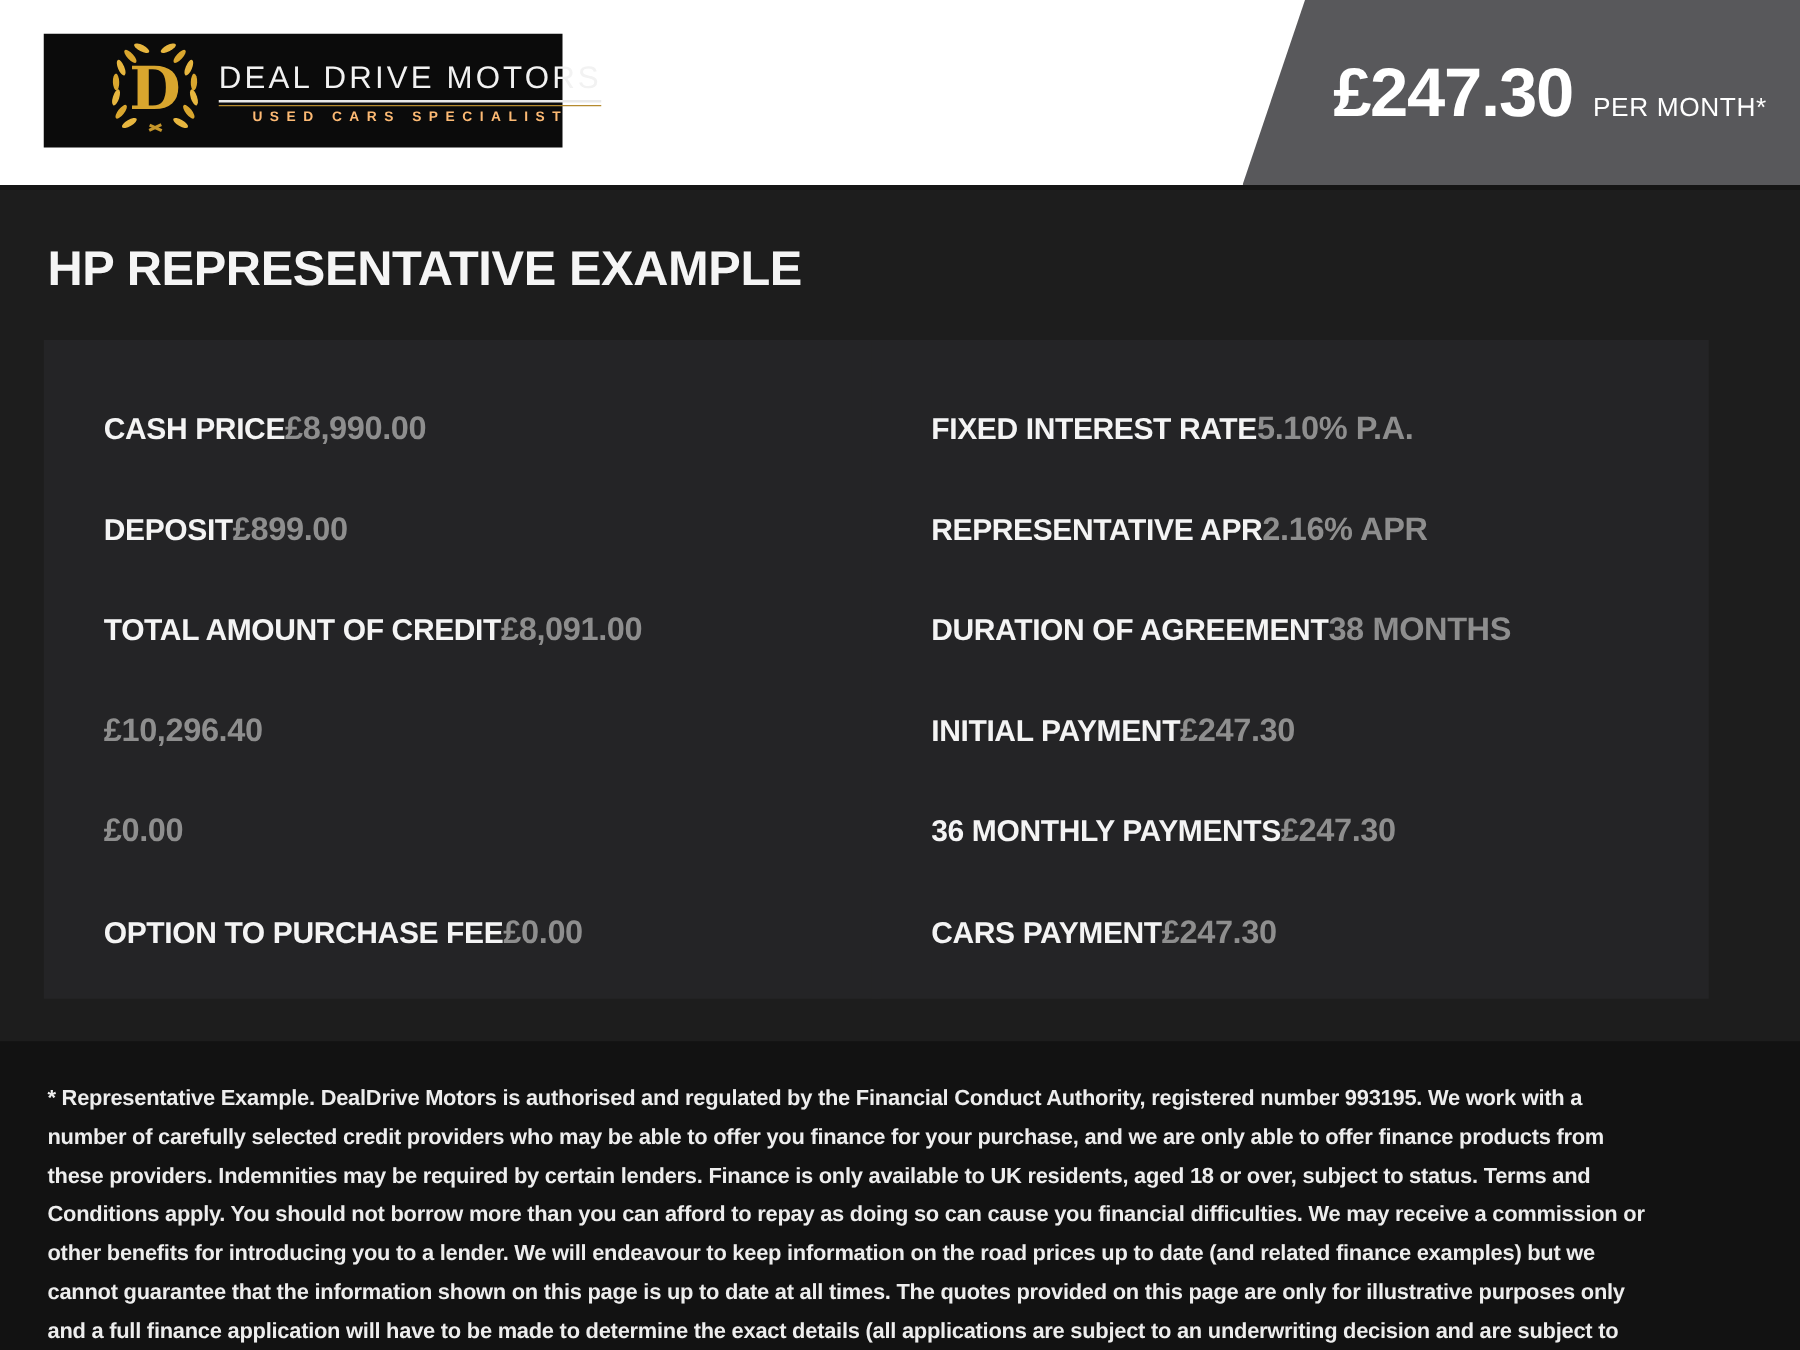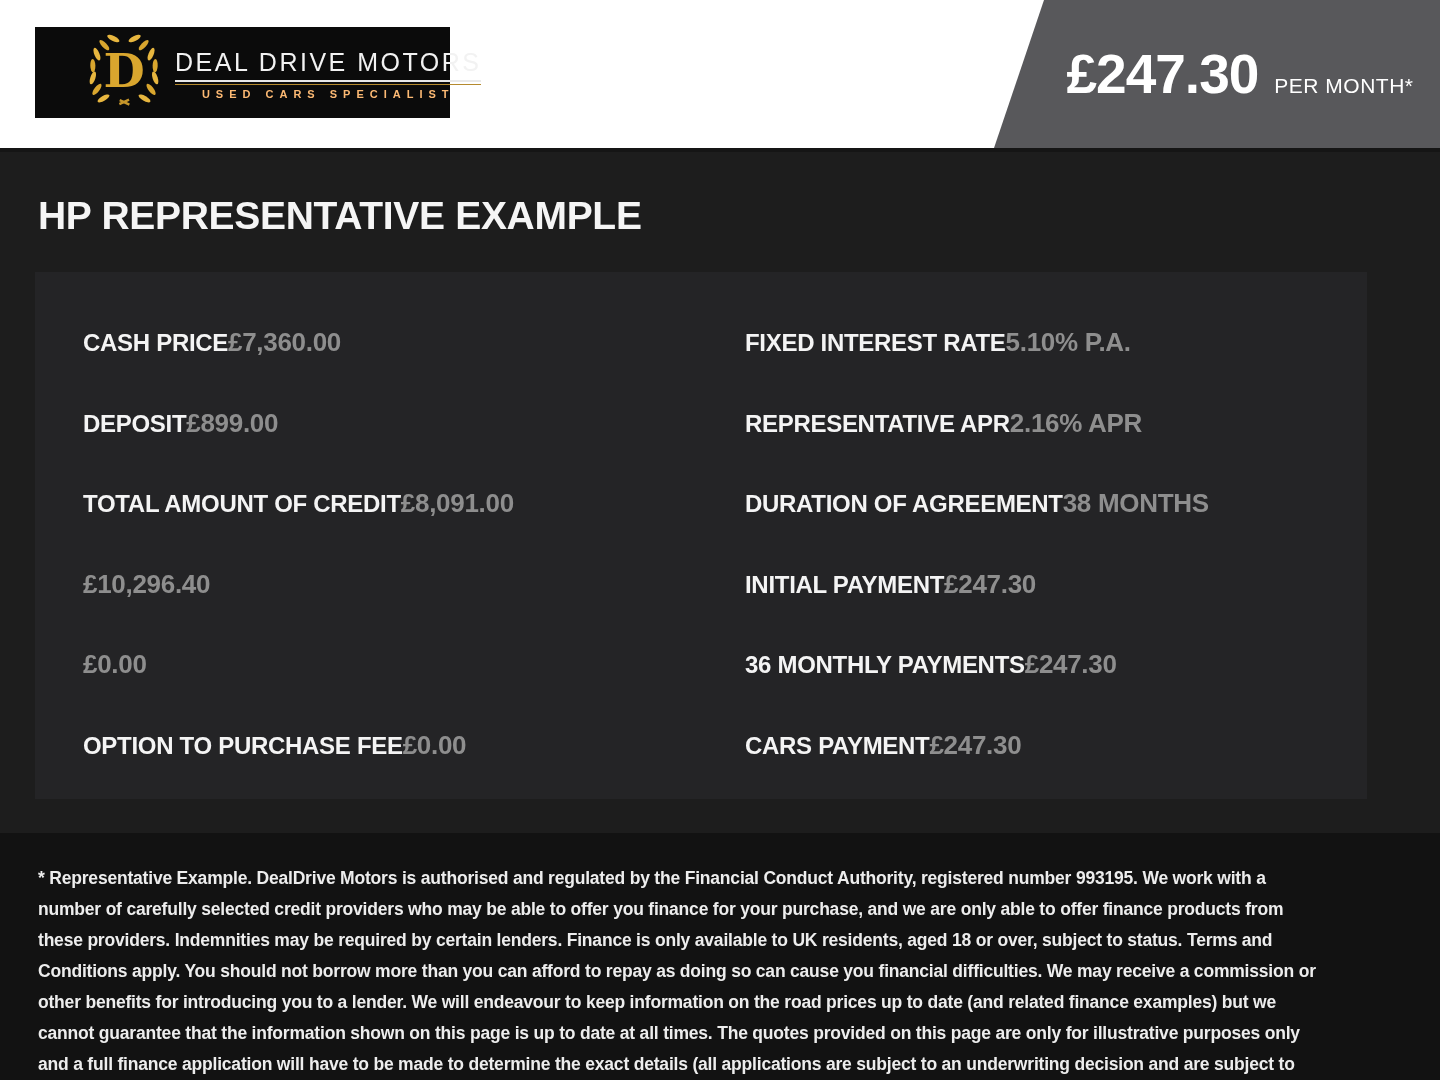--- a/index.html
+++ b/index.html
@@ -200,21 +200,21 @@
       </div>
     </div>
   </div>
 
   <div class="main">
     <div class="section-title">HP REPRESENTATIVE EXAMPLE</div>
 
     <div class="panel left">
       <div class="finance-row">
         <span class="row-label">CASH PRICE</span>
-        <span class="row-value">£7,360.00</span>
+        <span class="row-value">£8,990.00</span>
       </div>
       <div class="finance-row">
         <span class="row-label">DEPOSIT</span>
         <span class="row-value">£899.00</span>
       </div>
       <div class="finance-row">
         <span class="row-label">TOTAL AMOUNT OF CREDIT</span>
         <span class="row-value">£8,091.00</span>
       </div>
       <div class="finance-row">

